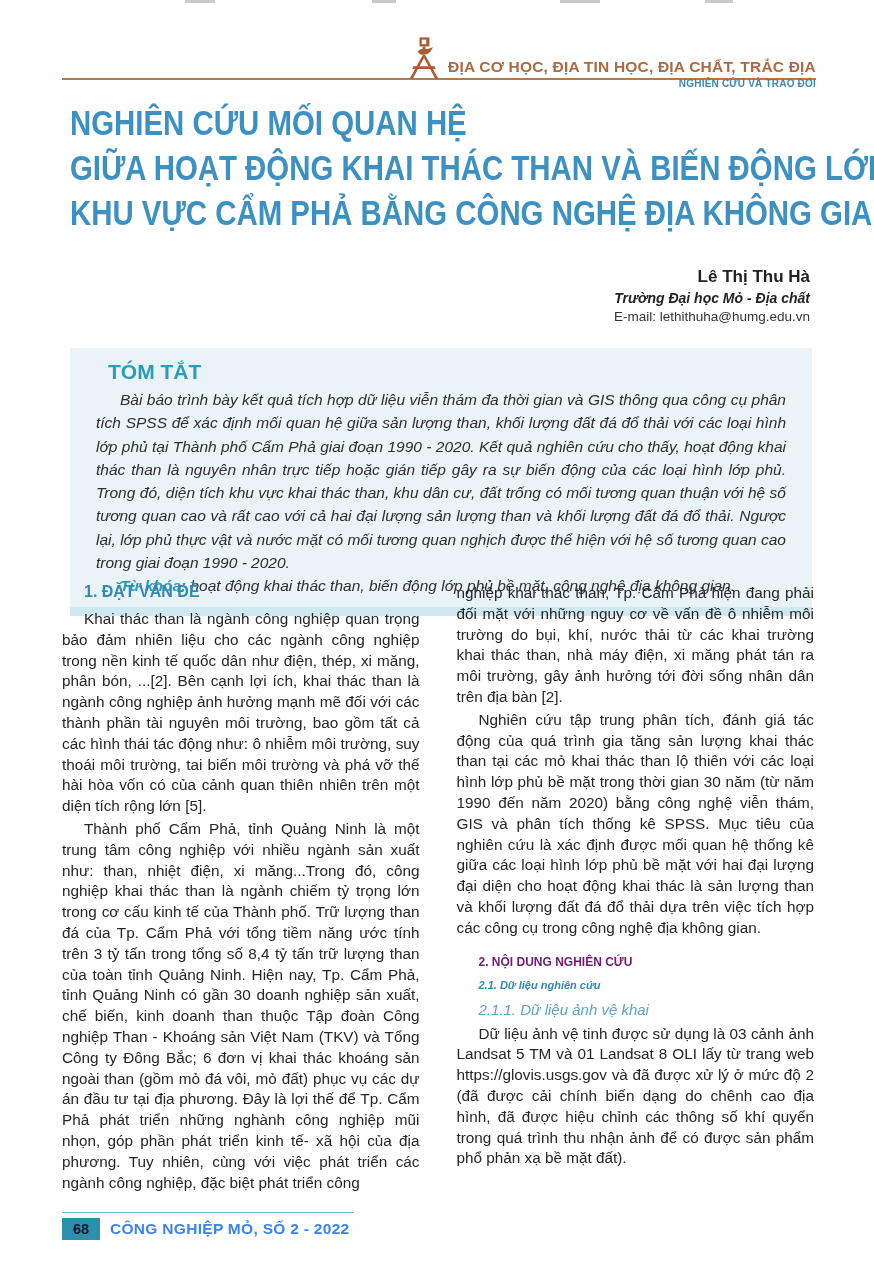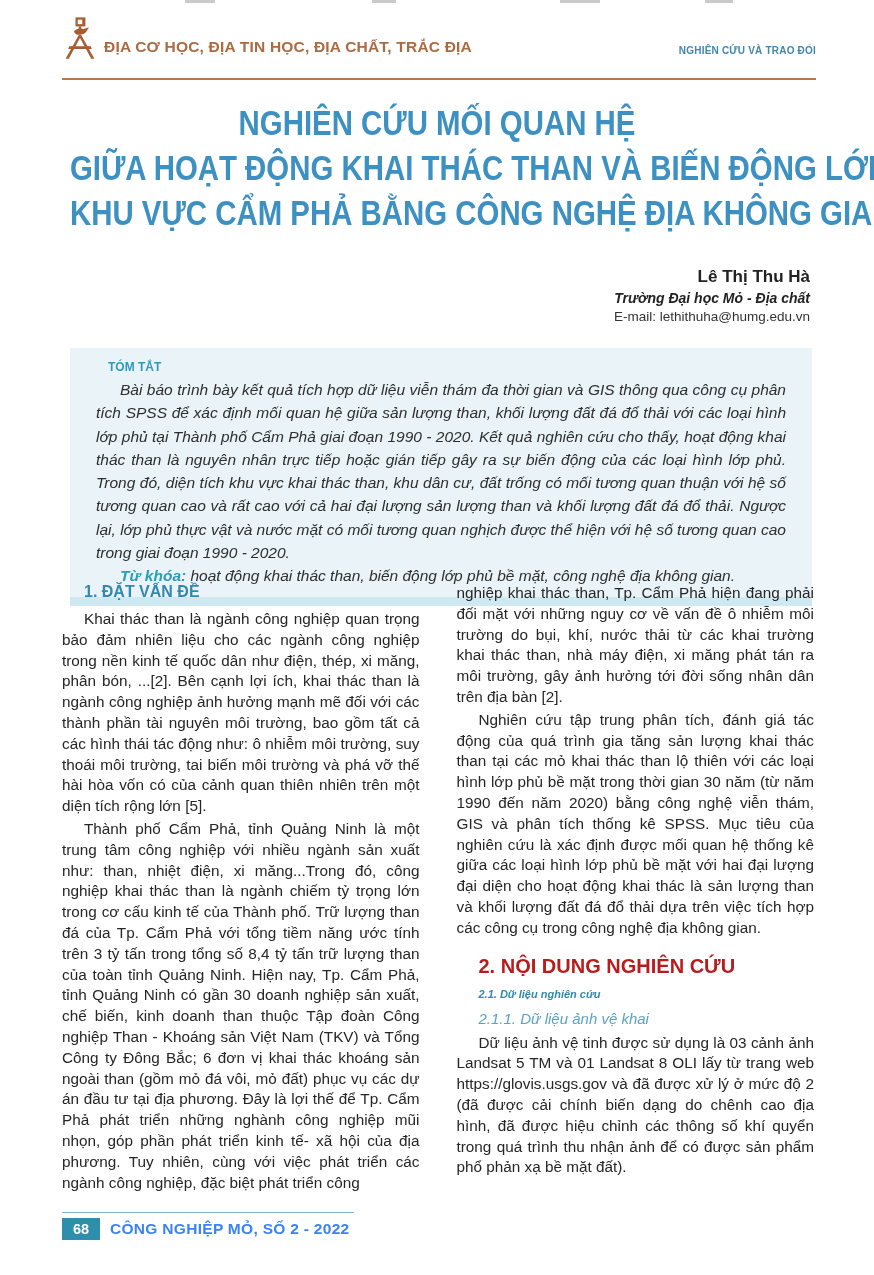--- a/index.html
+++ b/index.html
@@ -12,56 +12,56 @@
     overflow:hidden;
   }
   
   .scan-dash{position:absolute;top:0;height:3px;background:#8a8a8a;opacity:.45;}
 
   
   .header{
     position:absolute;left:62px;right:58px;top:36px;height:44px;
     border-bottom:2px solid #b3794f;
     display:flex;align-items:flex-end;justify-content:space-between;
-    padding-bottom:20px;box-sizing:border-box;
+    padding-bottom:20px;box-sizing:border-box;flex-direction:column;
   }
   .header-left{display:flex;align-items:flex-end;gap:6px;}
   .tripod{width:36px;height:46px;margin-bottom:-4px;}
   .header-left-text{
     color:#ab6a41;font-weight:bold;font-size:15.5px;letter-spacing:.2px;
     padding-bottom:2px;
   }
   .header-right-text{
     color:#4186ae;font-weight:bold;font-size:10px;letter-spacing:.2px;
     padding-bottom:2px;
   }
 
   
-  .title-block{position:absolute;left:0;right:0;top:100px;text-align:center;}
+  .title-block{position:absolute;left:0;right:0;top:100px;text-align:left;}
   .title-line{
     display:block;white-space:nowrap;
     color:#3c90c2;font-weight:bold;
     font-size:35px;line-height:45px;
     transform:scaleX(.84);transform-origin:50% 50%;
     letter-spacing:0px;
   }
 
   
   .author-block{position:absolute;right:64px;top:266px;text-align:right;line-height:1.3;}
   .author-name{font-size:17px;font-weight:bold;color:#222;}
   .author-affil{font-size:14px;font-weight:bold;font-style:italic;color:#222;margin-top:1px;}
   .author-email{font-size:13.5px;color:#333;margin-top:1px;}
 
   
   .abstract-box{
     position:absolute;left:70px;right:62px;top:348px;
     background:#e9f3f8;
     padding:10px 26px 0 26px;box-sizing:border-box;
   }
-  .abstract-heading{color:#2d9cb8;font-weight:bold;font-size:12px;margin:2px 0 4px 12px;}
+  .abstract-heading{color:#2d9cb8;font-weight:bold;font-size:21px;margin:2px 0 4px 12px;}
   .abstract-text{
     font-style:italic;font-size:15.5px;line-height:1.5;
     text-align:justify;color:#2e2e2e;
     text-indent:24px;margin:0;
   }
   .keywords-line{
     font-style:italic;font-size:15.5px;line-height:1.5;
     color:#2e2e2e;margin:0;text-indent:24px;padding-bottom:10px;
   }
   .keywords-label{color:#2d9cb8;font-weight:bold;}
@@ -76,41 +76,41 @@
   .body-p{
     font-size:15.3px;line-height:1.36;text-align:justify;
     color:#262626;margin:0 0 2px 0;text-indent:22px;
   }
   .body-p.no-indent{text-indent:0;}
   .h-sec{
     color:#3388b0;font-weight:bold;font-size:16px;
     margin:0 0 8px 0;padding-left:22px;
   }
   .h-sec2{
-    color:#b91c1c;font-weight:bold;font-size:20px;
+    color:#701a75;font-weight:bold;font-size:12px;
     margin:16px 0 10px 0;padding-left:22px;
   }
   .h-sub{
     color:#3388b0;font-weight:bold;font-style:italic;font-size:11px;
     margin:0 0 10px 0;padding-left:22px;
   }
   .h-subsub{
     color:#5ba3c6;font-style:italic;font-size:15px;
     margin:0 0 6px 0;padding-left:22px;
   }
 
   
   .footer{
     position:absolute;left:62px;top:1212px;width:292px;
     border-top:1.5px solid #7fb4c6;
     padding-top:5px;
     display:flex;align-items:center;gap:10px;
   }
   .page-num-box{
-    background:#2e8fad;color:#ffffff;font-weight:bold;font-size:14.5px;
+    background:#2e8fad;color:#0f172a;font-weight:bold;font-size:14.5px;
     width:38px;height:22px;display:flex;align-items:center;justify-content:center;
   }
   .journal-name{color:#3b82f6;font-weight:bold;font-size:15.5px;letter-spacing:.3px;}
 </style>
 </head>
 <body>
 
 <div class="page">
 
   <div class="scan-dash" style="left:185px;width:30px;"></div>

